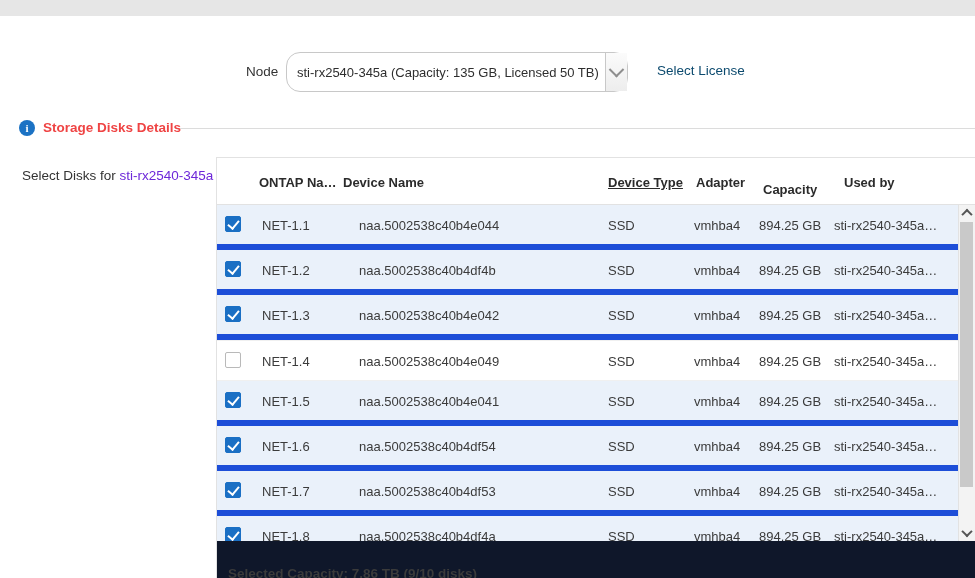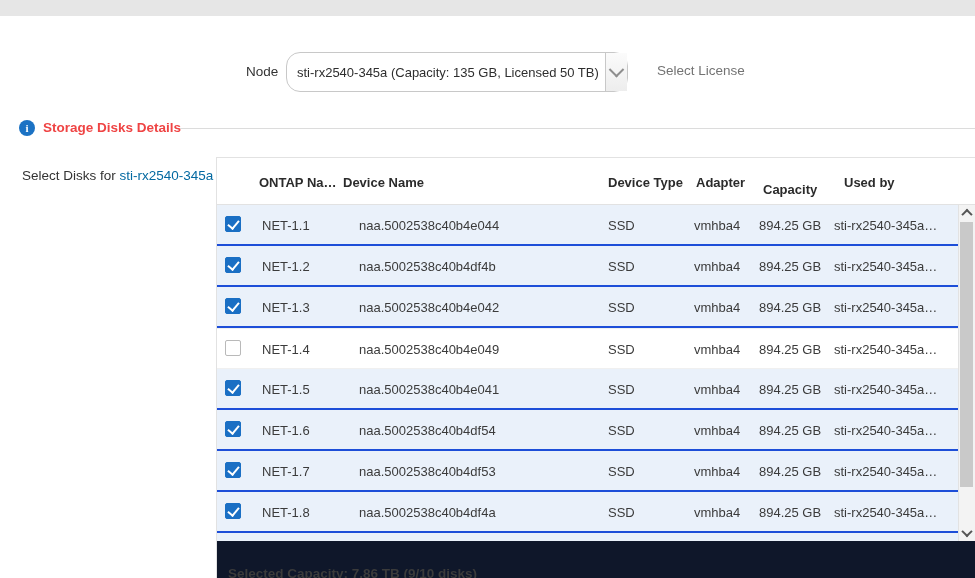--- a/index.html
+++ b/index.html
@@ -67,21 +67,21 @@
   .chev {
     width: 9px; height: 9px;
     border-right: 2px solid #8e8e8e;
     border-bottom: 2px solid #8e8e8e;
     transform: rotate(45deg) translate(-2px,-2px);
   }
   .select-license {
     position: absolute;
     left: 657px; top: 11px;
     font-size: 13.5px;
-    color: #737373;
+    color: #0c4a6e;
     cursor: pointer;
   }
 
   
   .section {
     position: absolute;
     left: 0; top: 118px;
     width: 975px;
     height: 24px;
   }
@@ -117,21 +117,21 @@
   }
 
   
   .disks-label {
     position: absolute;
     left: 22px; top: 168px;
     font-size: 13.5px;
     color: #333333;
     white-space: nowrap;
   }
-  .disks-label .nodename { color: #0369a1; }
+  .disks-label .nodename { color: #6d28d9; }
 
   
   .table-wrap {
     position: absolute;
     left: 216px; top: 157px;
     width: 759px;
     height: 452px;
     border: 1px solid #e2e2e2;
     border-right: none;
     box-sizing: border-box;
@@ -147,34 +147,34 @@
   .th {
     position: absolute;
     top: 17px;
     font-size: 13px;
     font-weight: bold;
     color: #2b2b2b;
     white-space: nowrap;
   }
   .th-ontap   { left: 42px; width: 78px; overflow: hidden; text-overflow: ellipsis; }
   .th-device  { left: 126px; }
-  .th-type    { left: 391px; }
+  .th-type    { left: 391px; text-decoration: underline; }
   .th-adapter { left: 479px; }
   .th-cap     { left: 546px; margin-top: 7px; }
   .th-used    { left: 627px; }
 
   .tbody {
     position: relative;
     height: 336px;
     overflow: hidden;
   }
   .trow {
     position: relative;
     height: 39px;
-    border-bottom: 2px solid #1d4ed8;
+    border-bottom: 6px solid #1d4ed8;
   }
   .trow.sel { background: #eaf1fa; }
   .trow.unsel { background: #ffffff; border-top: 1px solid #f0f0f0; border-bottom: 1px solid #f0f0f0; }
 
   .cb {
     position: absolute;
     left: 8px; top: 11px;
     width: 16px; height: 16px;
     box-sizing: border-box;
     border-radius: 2px;

